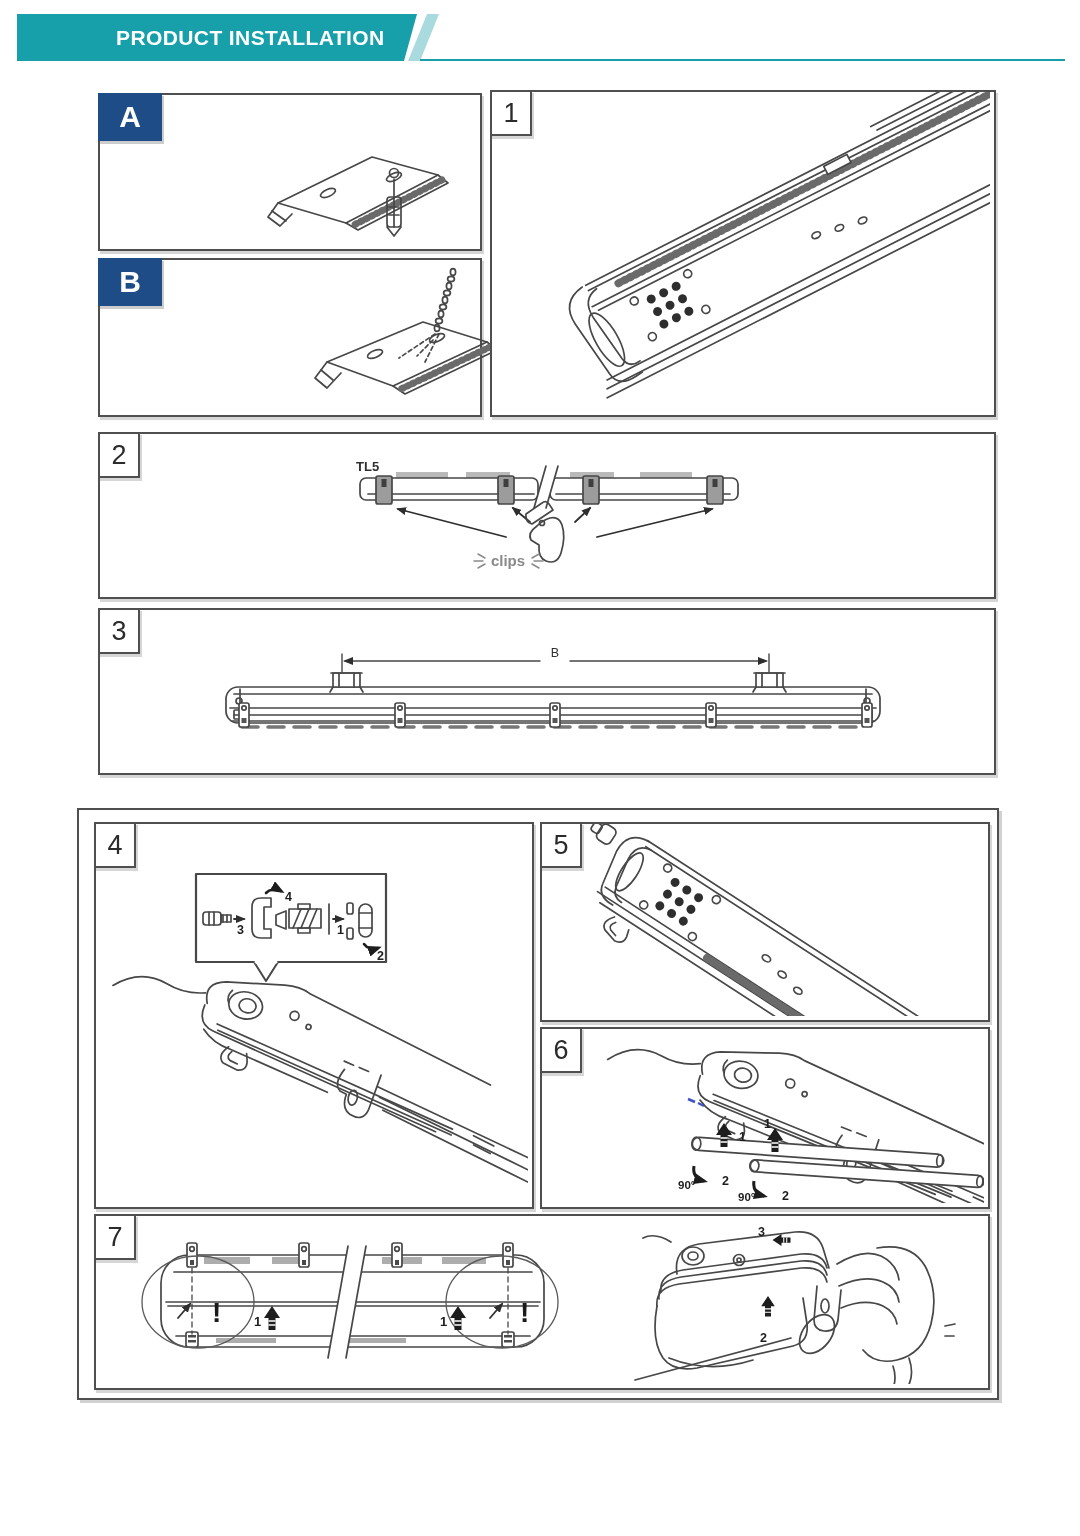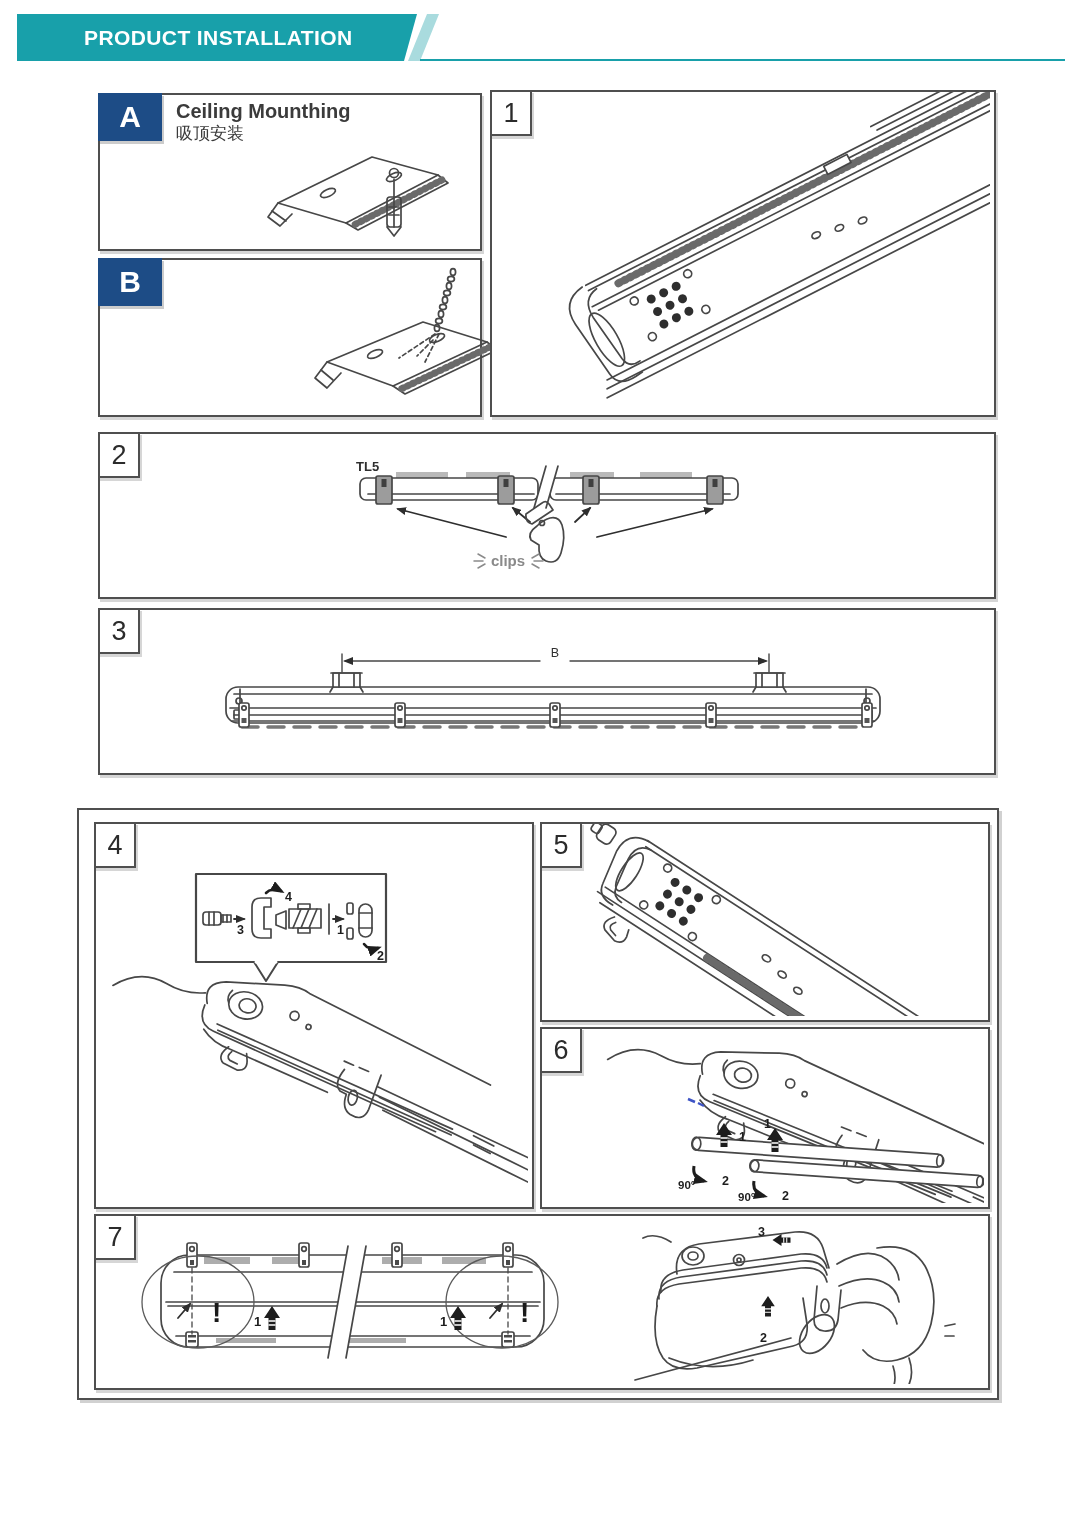--- a/index.html
+++ b/index.html
@@ -3,21 +3,21 @@
 <meta charset="utf-8">
 <style>
   html,body { margin:0; padding:0; background:#fff; }
   .page { position:relative; width:1080px; height:1536px; background:#fff; overflow:hidden;
           font-family:"Liberation Sans", sans-serif; }
 
   
   .banner-bar { position:absolute; left:17px; top:14px; width:400px; height:47px;
     background:#18A0AA; display:flex; align-items:center; padding-left:67px; box-sizing:border-box;
     clip-path:polygon(0 0, 100% 0, calc(100% - 13px) 100%, 0 100%); }
-  .banner-title { color:#fff; font-size:21px; font-weight:bold; letter-spacing:.4px; }
+  .banner-title { color:#fff; font-size:21px; font-weight:bold; letter-spacing:.4px;margin-left:32px; }
   .banner-stripe { position:absolute; left:408px; top:14px; width:31px; height:47px;
     background:#A9DBDE; clip-path:polygon(19px 0, 31px 0, 12px 100%, 0 100%); }
   .banner-underline { position:absolute; left:420px; top:59px; width:645px; height:2px; background:#18A0AA; }
 
   
   .panel { position:absolute; border:2px solid #4F4F4F; background:#fff;
            box-shadow:2px 3px 0 rgba(0,0,0,0.16); }
   .num-badge { position:absolute; top:-2px; left:-2px; width:38px; height:42px; background:#fff;
     border:2px solid #4F4F4F; box-shadow:2px 3px 0 rgba(0,0,0,0.16); display:flex;
     align-items:center; justify-content:center; font-size:27px; color:#2b2b2b; }
@@ -81,24 +81,20 @@
 <div class="page">
 
   <div class="banner-bar">
     <span class="banner-title">PRODUCT INSTALLATION</span>
   </div>
   <div class="banner-stripe"></div>
   <div class="banner-underline"></div>
 
   <div class="panel" style="left:98px; top:93px; width:380px; height:154px;">
     <div class="letter-badge">A</div>
-    <div class="mount-text">
-      <div class="mount-title">Ceiling Mounthing</div>
-      <div class="mount-sub">吸顶安装</div>
-    </div>
     <svg class="draw" style="left:148px; top:36px;" width="212" height="112" viewBox="0 0 212 112">
       <g class="ln">
         <path d="M30,72 L124,26 L190,44 L98,92 Z"></path>
         <path d="M30,72 L20,86 L32,95 L44,83"></path>
         <path d="M24,80 L38,90"></path>
         <path d="M190,44 L200,52 L110,99 L98,92"></path>
         <line x1="194" y1="49" x2="106" y2="94" stroke="#6a6a6a" stroke-width="7" stroke-dasharray="1.5,4.5"></line>
         <ellipse cx="80" cy="62" rx="8" ry="3.5" transform="rotate(-24 80 62)"></ellipse>
         <ellipse cx="146" cy="46" rx="8" ry="3.5" transform="rotate(-24 146 46)"></ellipse>
         <circle cx="146" cy="42" r="4.5"></circle>

